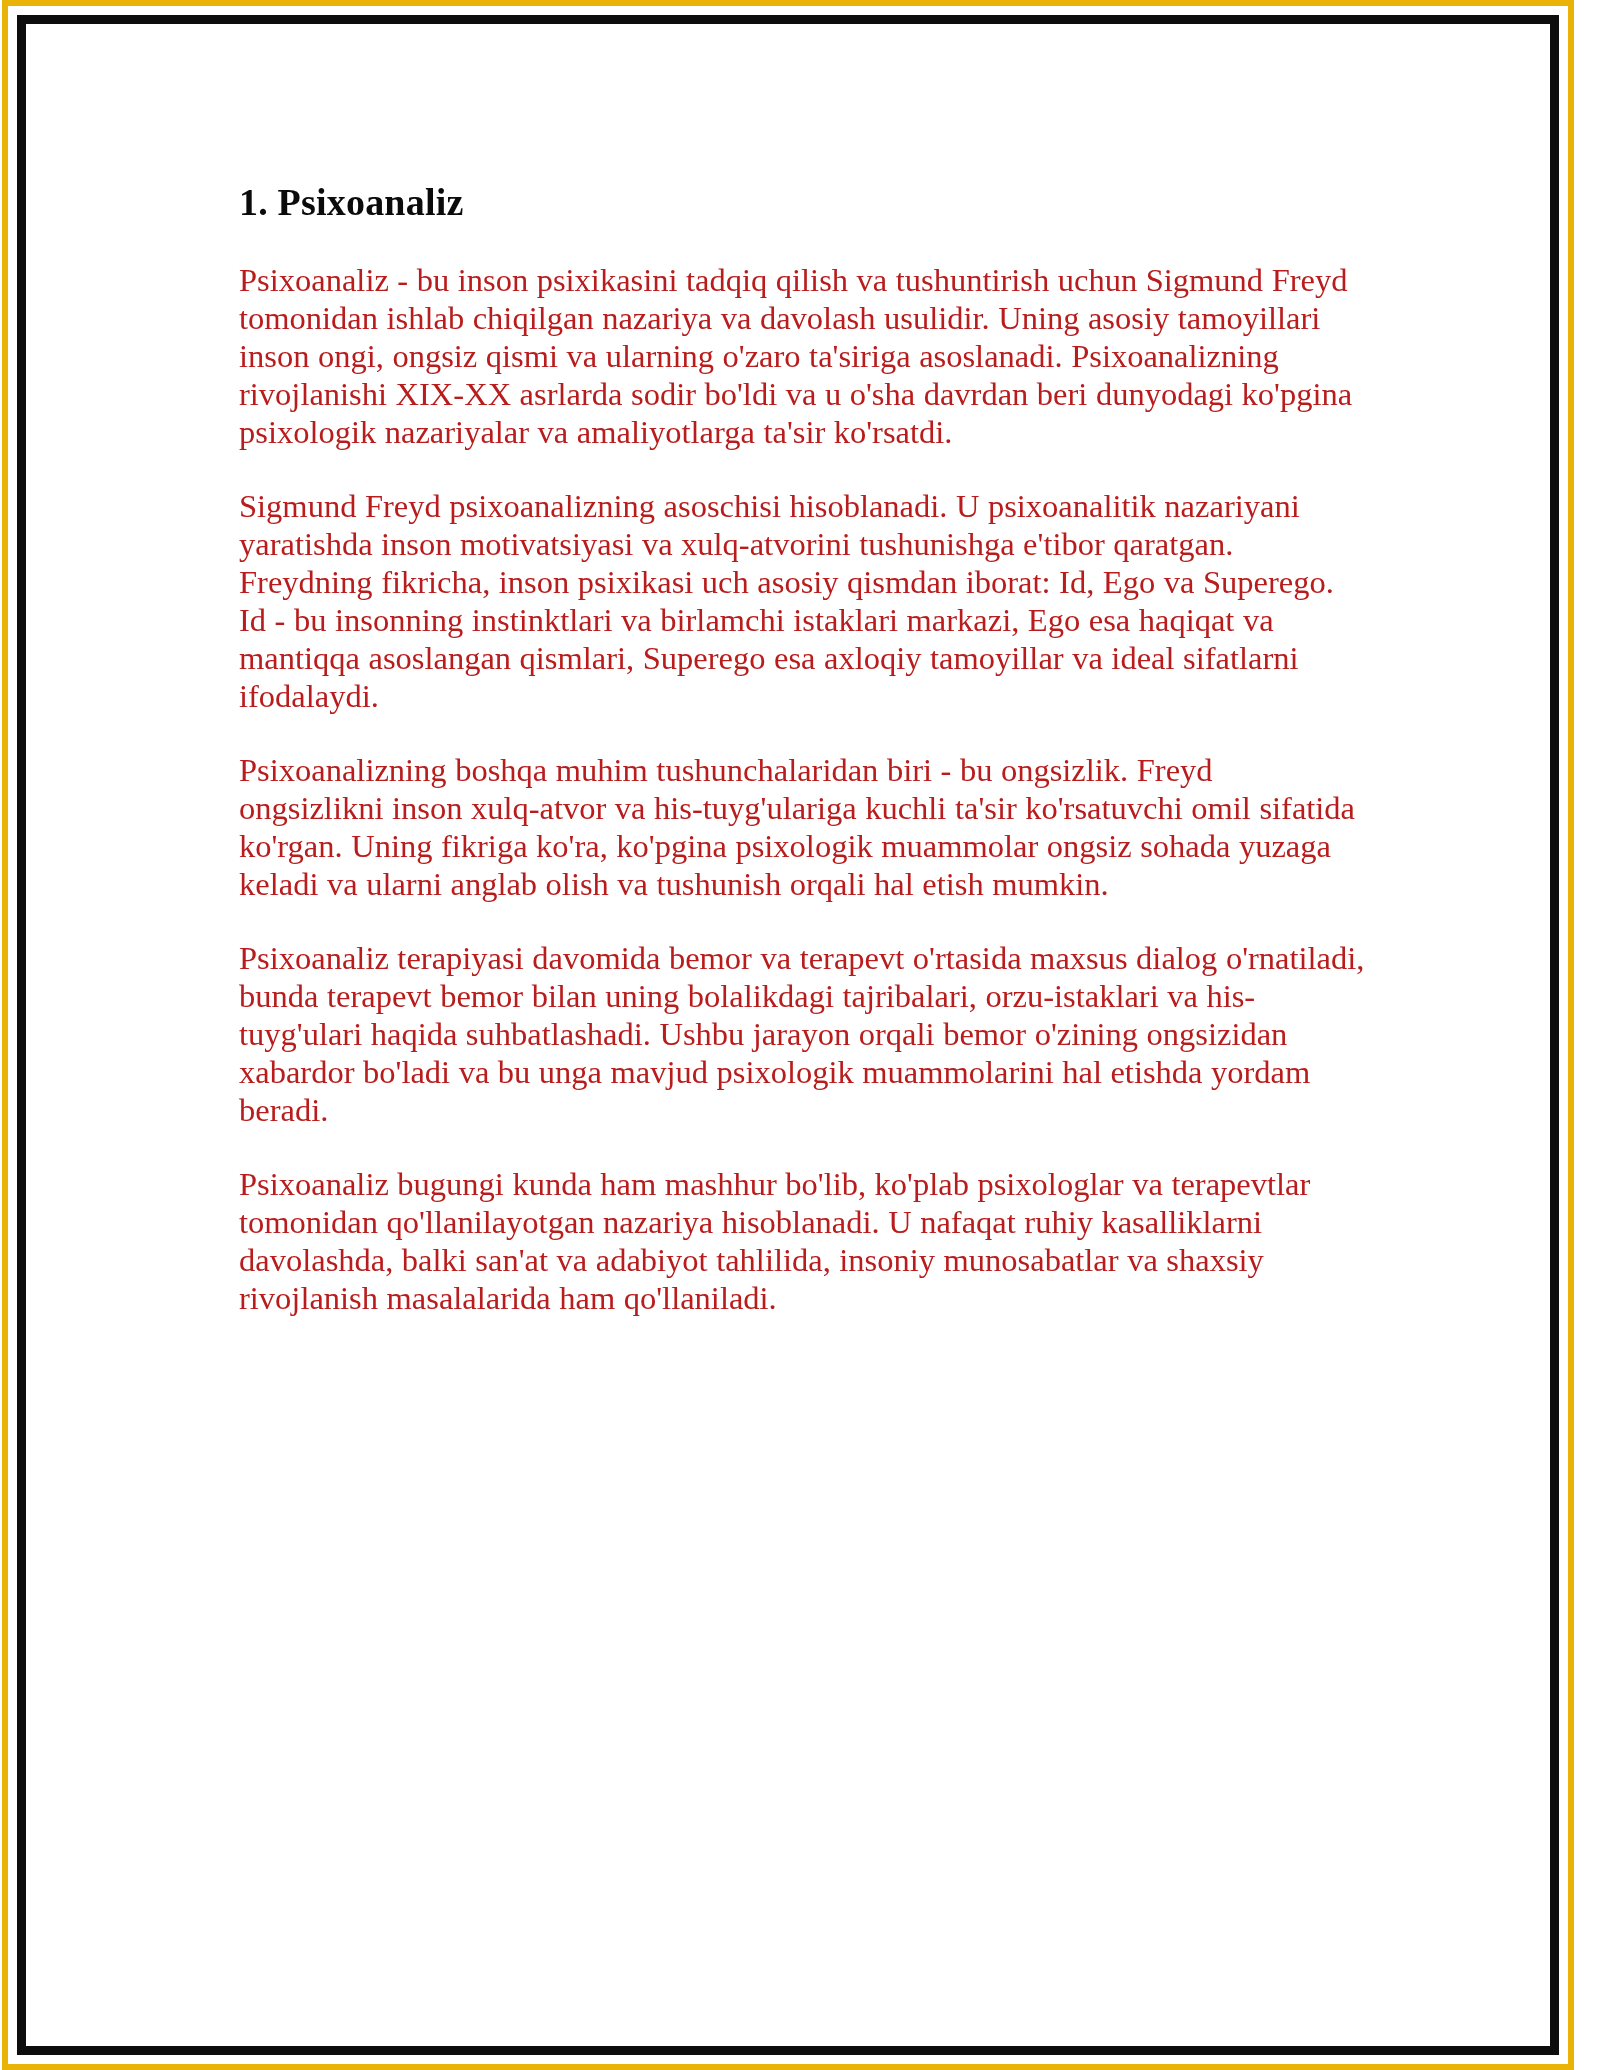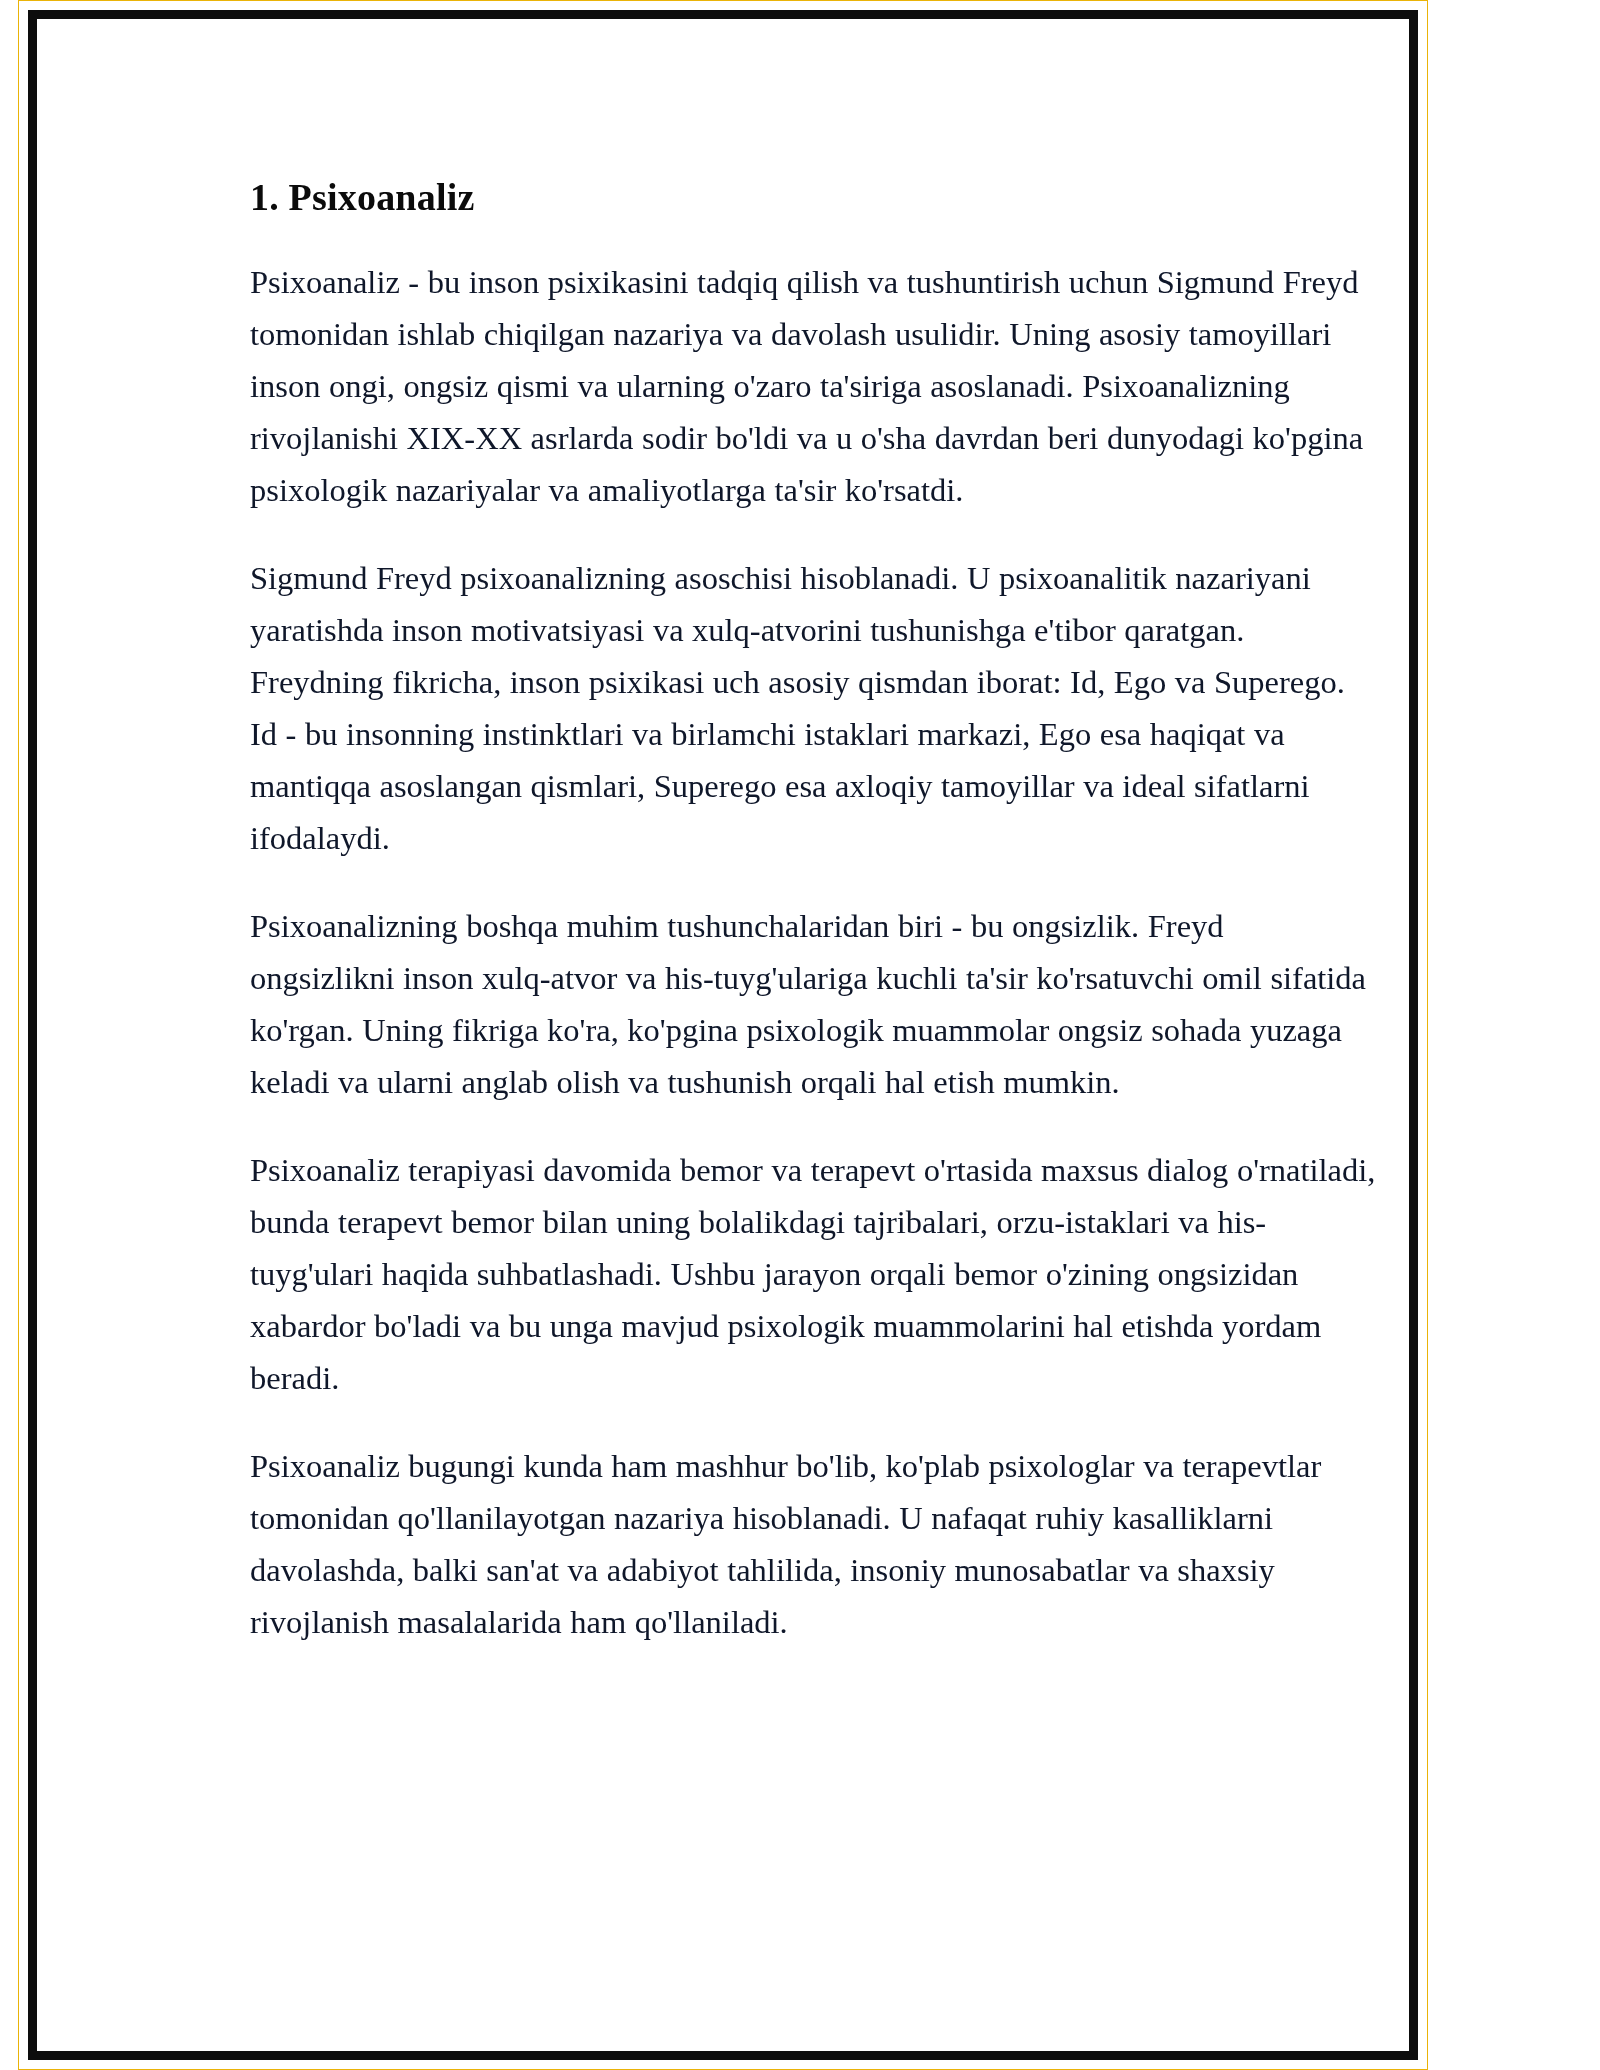--- a/index.html
+++ b/index.html
@@ -10,26 +10,26 @@
   body {
     width: 1600px;
     height: 2070px;
     font-family: "Liberation Serif", "DejaVu Serif", serif;
     -webkit-font-smoothing: antialiased;
   }
 
   
   .scan-frame {
     position: absolute;
-    left: 18px;
+    left: 2px;
     top: 0;
-    width: 1410px;
+    width: 1572px;
     height: 2070px;
     box-sizing: border-box;
-    border: 1px solid #eab308;
+    border: 6px solid #eab308;
     background: #ffffff;
   }
   .scan-frame-inner {
     position: absolute;
     left: 9px;
     top: 9px;
     right: 9px;
     bottom: 9px;
     box-sizing: border-box;
     border: 9px solid #0d0d0d;
@@ -57,22 +57,22 @@
     font-size: 38px;
     font-weight: bold;
     line-height: 1.25;
     color: #0b0b0b;
     margin: 0 0 34px 0;
     letter-spacing: 0.2px;
   }
 
   .doc-paragraph {
     font-size: 32.5px;
-    line-height: 52px;
-    color: #0f172a;
+    line-height: 38px;
+    color: #b91c1c;
     margin: 0 0 36px 0;
     text-align: left;
     word-spacing: 0.4px;
   }
   .doc-paragraph:last-child {
     margin-bottom: 0;
   }
 </style>
 </head>
 <body>

